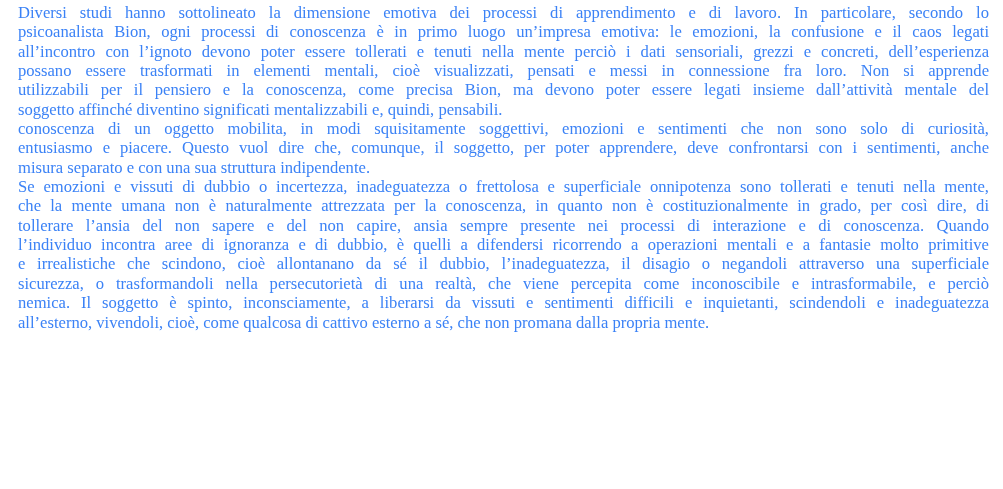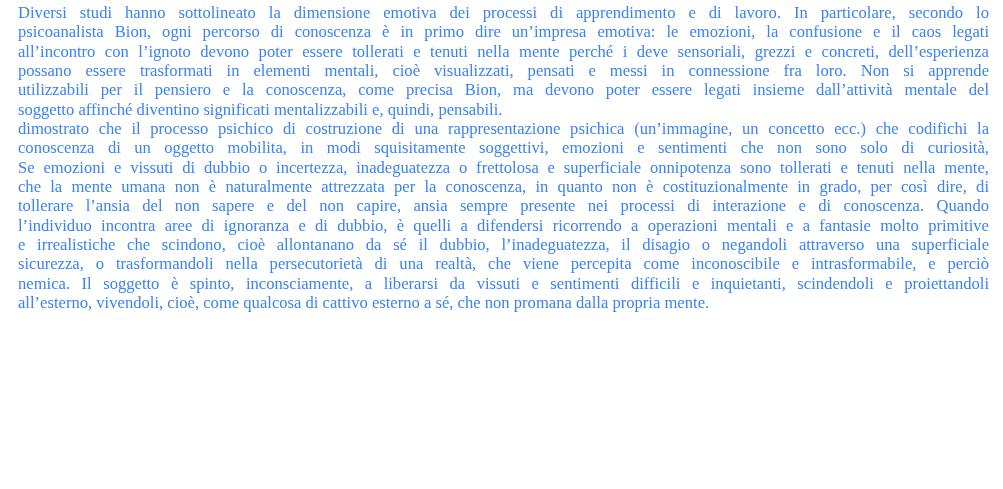--- a/index.html
+++ b/index.html
@@ -34,33 +34,34 @@
     .line.last {
       text-align-last: left;
     }
   </style>
 </head>
 <body>
 
 <div class="page">
   <div class="paragraph">
     <div class="line">Diversi studi hanno sottolineato la dimensione emotiva dei processi di apprendimento e di lavoro. In particolare, secondo lo</div>
-    <div class="line">psicoanalista Bion, ogni percorso di conoscenza è in primo dire un’impresa emotiva: le emozioni, la confusione e il caos legati</div>
-    <div class="line">all’incontro con l’ignoto devono poter essere tollerati e tenuti nella mente perché i deve sensoriali, grezzi e concreti, dell’esperienza</div>
+    <div class="line">psicoanalista Bion, ogni processi di conoscenza è in primo luogo un’impresa emotiva: le emozioni, la confusione e il caos legati</div>
+    <div class="line">all’incontro con l’ignoto devono poter essere tollerati e tenuti nella mente perciò i dati sensoriali, grezzi e concreti, dell’esperienza</div>
     <div class="line">possano essere trasformati in elementi mentali, cioè visualizzati, pensati e messi in connessione fra loro. Non si apprende</div>
     <div class="line">utilizzabili per il pensiero e la conoscenza, come precisa Bion, ma devono poter essere legati insieme dall’attività mentale del</div>
     <div class="line last">soggetto affinché diventino significati mentalizzabili e, quindi, pensabili.</div>
   </div>
   <div class="paragraph">
-    <div class="line">dimostrato che il processo psichico di costruzione di una rappresentazione psichica (un’immagine, un concetto ecc.) che codifichi la</div>
     <div class="line">conoscenza di un oggetto mobilita, in modi squisitamente soggettivi, emozioni e sentimenti che non sono solo di curiosità,</div>
+    <div class="line">entusiasmo e piacere. Questo vuol dire che, comunque, il soggetto, per poter apprendere, deve confrontarsi con i sentimenti, anche</div>
+    <div class="line last">misura separato e con una sua struttura indipendente.</div>
   </div>
   <div class="paragraph">
     <div class="line">Se emozioni e vissuti di dubbio o incertezza, inadeguatezza o frettolosa e superficiale onnipotenza sono tollerati e tenuti nella mente,</div>
     <div class="line">che la mente umana non è naturalmente attrezzata per la conoscenza, in quanto non è costituzionalmente in grado, per così dire, di</div>
     <div class="line">tollerare l’ansia del non sapere e del non capire, ansia sempre presente nei processi di interazione e di conoscenza. Quando</div>
     <div class="line">l’individuo incontra aree di ignoranza e di dubbio, è quelli a difendersi ricorrendo a operazioni mentali e a fantasie molto primitive</div>
     <div class="line">e irrealistiche che scindono, cioè allontanano da sé il dubbio, l’inadeguatezza, il disagio o negandoli attraverso una superficiale</div>
     <div class="line">sicurezza, o trasformandoli nella persecutorietà di una realtà, che viene percepita come inconoscibile e intrasformabile, e perciò</div>
-    <div class="line">nemica. Il soggetto è spinto, inconsciamente, a liberarsi da vissuti e sentimenti difficili e inquietanti, scindendoli e proiettandoli</div>
+    <div class="line">nemica. Il soggetto è spinto, inconsciamente, a liberarsi da vissuti e sentimenti difficili e inquietanti, scindendoli e inadeguatezza</div>
     <div class="line last">all’esterno, vivendoli, cioè, come qualcosa di cattivo esterno a sé, che non promana dalla propria mente.</div>
   </div>
 </div>
 
 </body></html>

